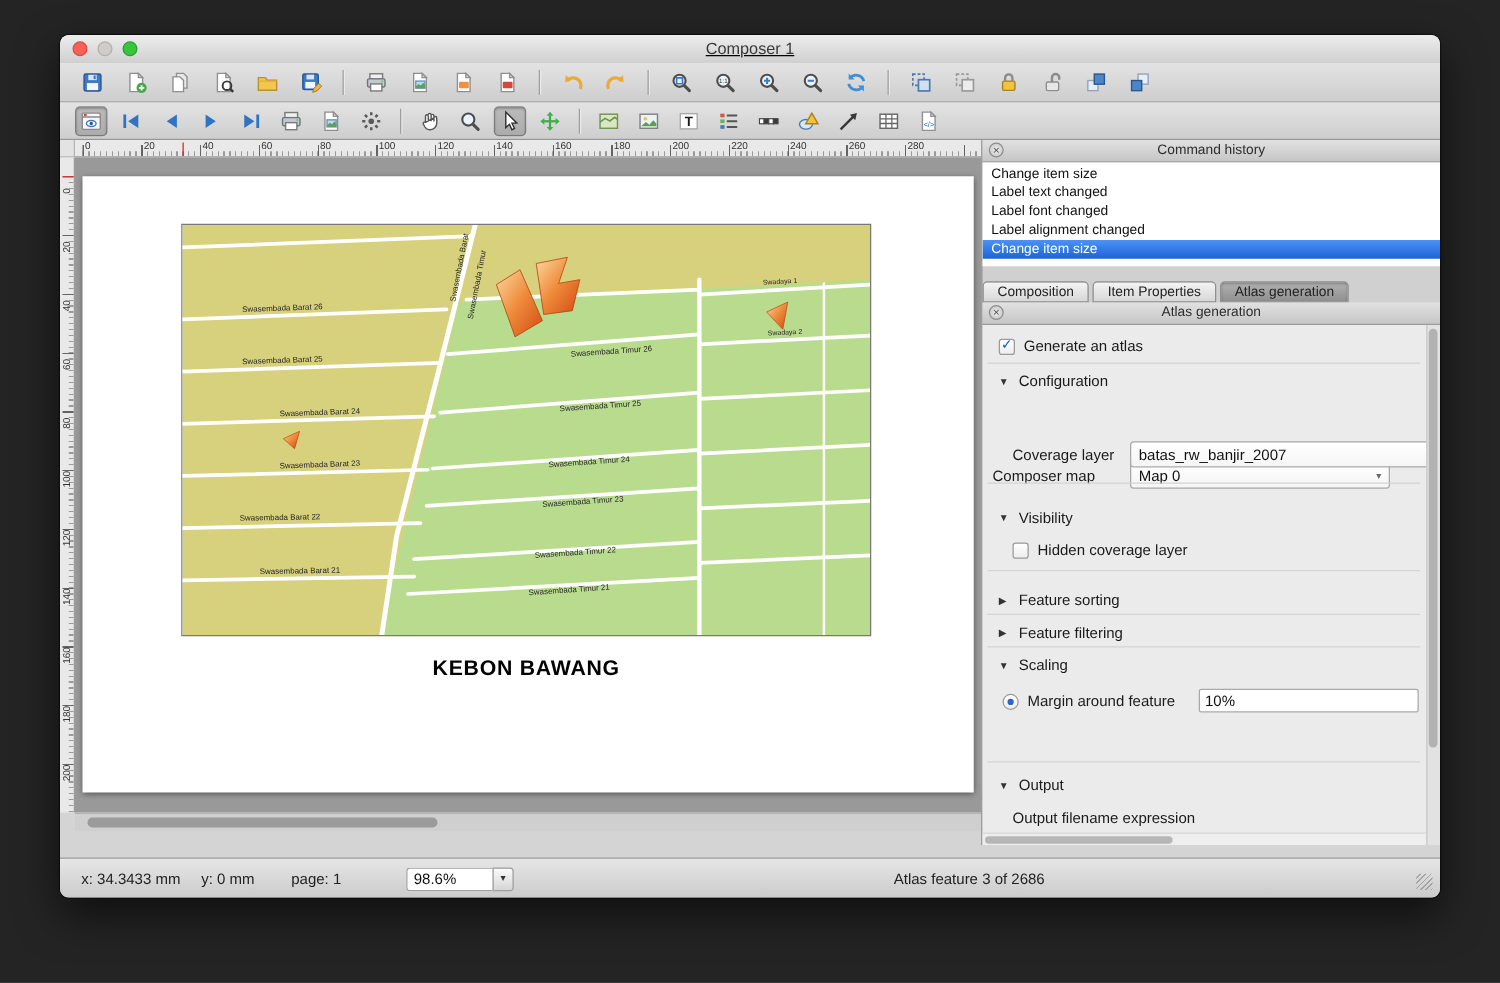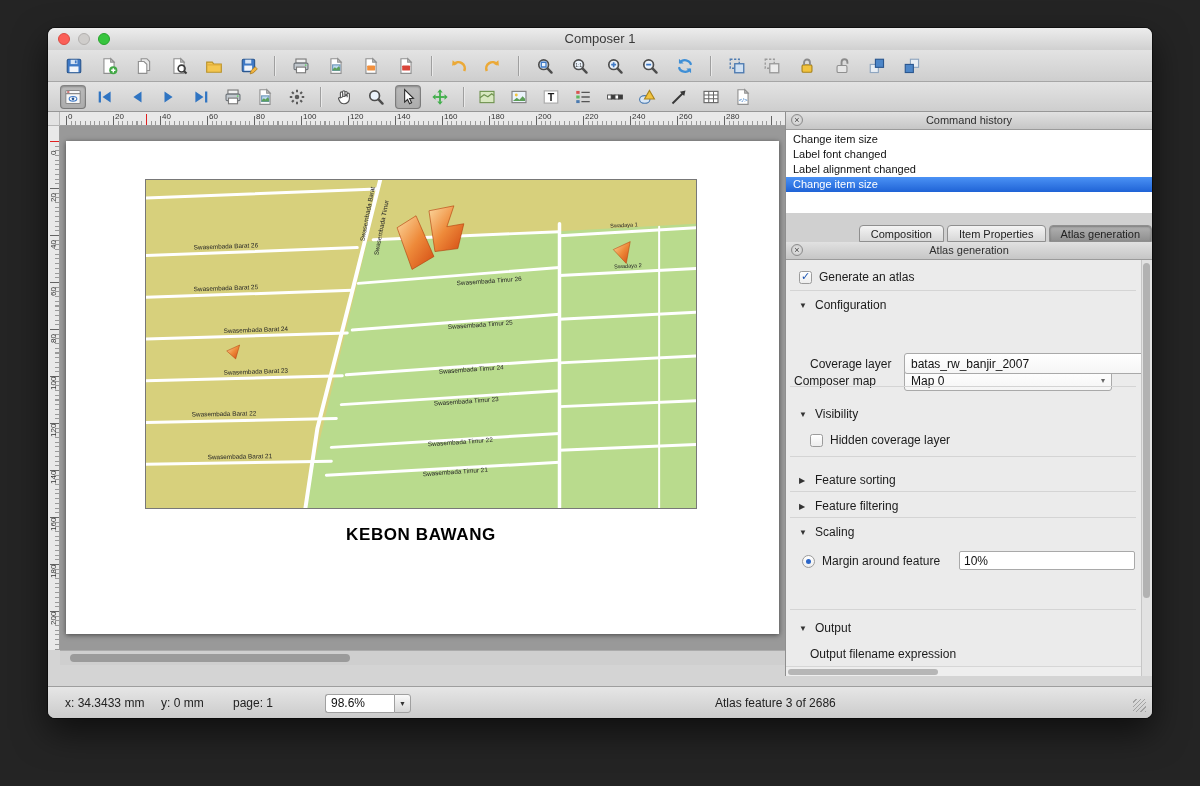--- a/index.html
+++ b/index.html
@@ -2,21 +2,21 @@
 <html><head>
 <meta charset="utf-8">
 <style>
   html,body{margin:0;padding:0;width:1200px;height:786px;overflow:hidden;background:#242424;
     font-family:"Liberation Sans","DejaVu Sans",sans-serif;}
   #stage{position:absolute;left:0;top:0;width:1200px;height:786px;background:#242424;}
   #window{position:absolute;left:48px;top:28px;width:1104px;height:690px;background:#d4d4d4;
     border-radius:7px;overflow:hidden;box-shadow:0 14px 34px rgba(0,0,0,.6),0 0 0 1px rgba(0,0,0,.45);}
   
   .titlebar{position:absolute;left:0;top:0;right:0;height:22px;
-    background:linear-gradient(#ededed,#d0d0d0);border-bottom:1px solid #a9a9a9;}
+    background:linear-gradient(#ededed,#d0d0d0);border-bottom:1px solid #a9a9a9;text-decoration:underline;}
   .lights{position:absolute;left:10px;top:5px;display:flex;gap:8px;}
   .light{width:12px;height:12px;border-radius:50%;box-sizing:border-box;display:block;}
   .light.red{background:#fb5f57;border:1px solid #d94b42;}
   .light.gray{background:#cfcdcb;border:1px solid #b2b0ae;}
   .light.green{background:#37c53e;border:1px solid #27a32d;}
   .wtitle{text-align:center;font-size:13px;line-height:22px;color:#3a3a3a;}
   
   .toolbar{position:absolute;left:0;right:0;display:flex;align-items:center;padding-left:12px;box-sizing:border-box;
     background:linear-gradient(#e3e3e3,#cecece);}
   .tb1{top:22px;height:32px;gap:8px;border-bottom:1px solid #a6a6a6;}
@@ -60,21 +60,21 @@
     border-left:1px solid #8f8f8f;box-sizing:border-box;}
   .dock-header{position:absolute;left:0;right:0;height:18px;background:linear-gradient(#e1e1e1,#c6c6c6);
     border-bottom:1px solid #9b9b9b;box-sizing:border-box;}
   .dock-title{display:block;text-align:center;font-size:11px;line-height:17px;color:#2e2e2e;}
   .dock-close{position:absolute;left:5px;top:2px;width:12px;height:12px;border-radius:50%;
     background:radial-gradient(#ededed,#c2c2c2);border:1px solid #8c8c8c;font-size:9px;line-height:10px;
     text-align:center;color:#444;box-sizing:border-box;}
   .hist-list{position:absolute;left:0;right:0;top:18px;height:83px;background:#fff;overflow:hidden;padding-top:2px;box-sizing:border-box;}
   .hist-item{font-size:11px;color:#111;line-height:15px;padding:0 7px;white-space:nowrap;}
   .hist-item.selected{background:linear-gradient(#4b92f5,#1f63d6);color:#fff;}
-  .tabbar{position:absolute;left:0;right:0;top:110px;height:20px;display:flex;justify-content:flex-end;align-items:flex-end;gap:3px;}
+  .tabbar{position:absolute;left:0;right:0;top:110px;height:20px;display:flex;justify-content:flex-start;align-items:flex-end;gap:3px;}
   .ptab{height:17px;padding:0 11px;font-size:11px;line-height:16px;color:#222;border:1px solid #8f8f8f;border-radius:4px 4px 0 0;
     background:linear-gradient(#f4f4f4,#d7d7d7);box-sizing:border-box;white-space:nowrap;}
   .ptab.active{background:linear-gradient(#b2b2b2,#8f8f8f);box-shadow:inset 0 1px 2px rgba(0,0,0,.3);}
   .atlas-h{top:130px;}
   .panel-body{position:absolute;left:0;right:0;top:148px;height:416px;background:#ebebeb;overflow:hidden;}
   .prow{position:absolute;left:0;right:14px;height:22px;display:flex;align-items:center;gap:7px;box-sizing:border-box;}
   .lbl{font-size:12px;color:#1b1b1b;white-space:nowrap;}
   .sep{position:absolute;left:4px;right:16px;height:1px;background:#d4d4d4;}
   .disc{font-size:8px;color:#333;width:10px;display:inline-block;}
   .cb{width:13px;height:13px;border:1px solid #9b9b9b;border-radius:2.5px;background:linear-gradient(#fff,#ededed);
@@ -635,20 +635,21 @@
       <div class="thumb"></div>
     </div>
 
     <div class="panel">
       <div class="dock-header" style="top:0;">
         <span class="dock-close">×</span>
         <span class="dock-title">Command history</span>
       </div>
       <div class="hist-list">
           <div class="hist-item">Change item size</div>
+          <div class="hist-item">Label text changed</div>
           <div class="hist-item">Label font changed</div>
           <div class="hist-item">Label alignment changed</div>
           <div class="hist-item selected">Change item size</div>
         </div>
 
       <div class="tabbar">
           <div class="ptab">Composition</div>
           <div class="ptab">Item Properties</div>
           <div class="ptab active">Atlas generation</div>
         </div>

